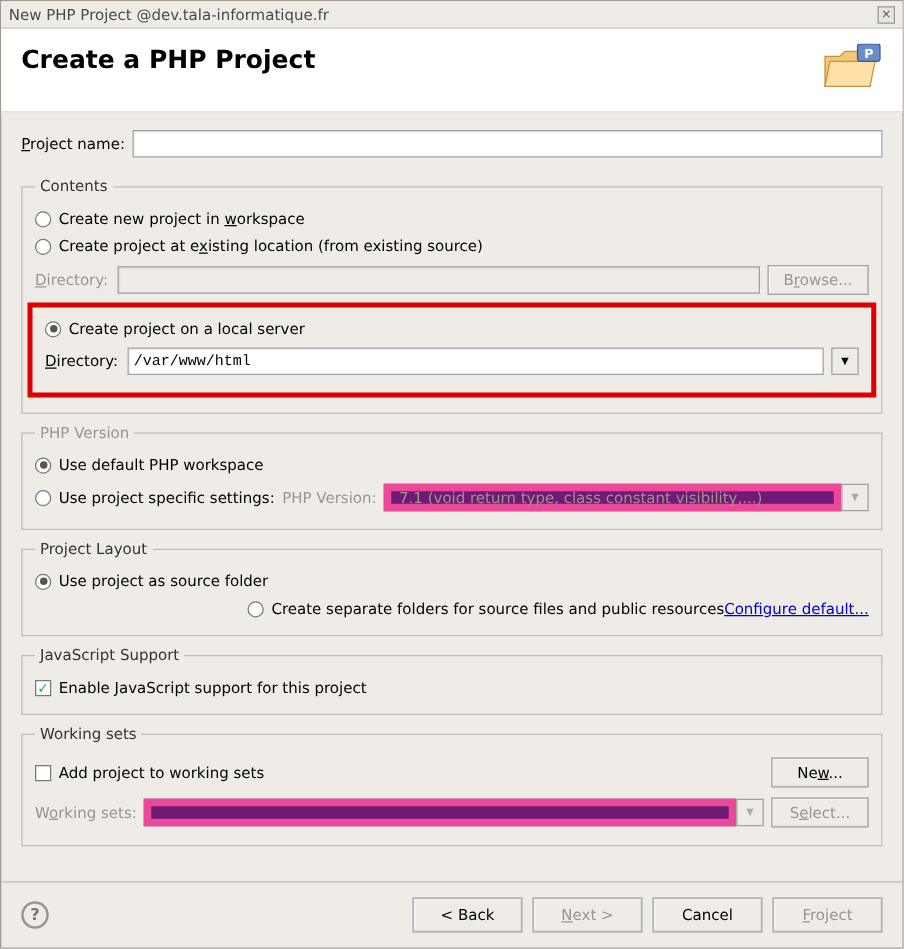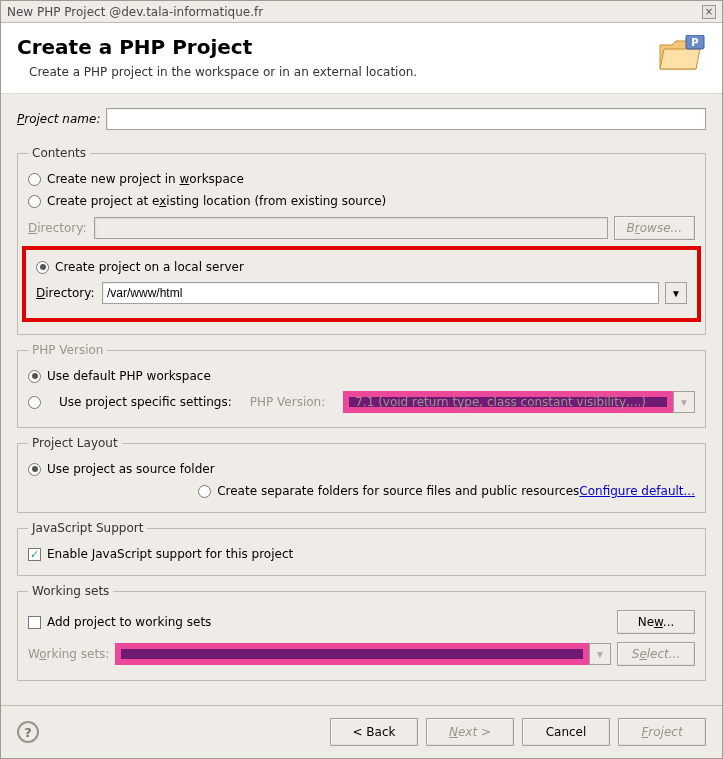--- a/index.html
+++ b/index.html
@@ -33,25 +33,25 @@
     border-bottom: 1px solid #ded8cf;
   }
   .banner h1 { font-size: 20px; font-weight: bold; margin: 0 0 6px 0; }
   .banner p { margin: 0 0 0 12px; font-size: 12px; color: #333; }
   .content {
     flex: 1; padding: 14px 16px 6px 16px;
     display: flex; flex-direction: column; gap: 8px;
     overflow: hidden;
   }
   .row { display: flex; align-items: center; gap: 6px; }
-  .row label { white-space: nowrap; font-style: italic; }
+  .row label { white-space: nowrap; }
   input[type="text"] {
     flex: 1; height: 22px;
     border: 1px solid #a0a0a0; background: #fff;
-    padding: 2px 4px; font-family: Liberation Sans, sans-serif; font-size: 12px;
+    padding: 2px 4px; font-family: Liberation Mono, monospace; font-size: 12px;
     box-shadow: inset 1px 1px 1px rgba(0,0,0,0.08);
   }
   input[type="text"][disabled] { background: #efebe7; color: #888; }
   fieldset {
     border: 1px solid #c0bcb4;
     background: #efebe7;
     padding: 8px 10px 10px 10px; margin: 0;
   }
   legend { padding: 0 4px; color: #333; }
   .disabled-legend { color: #9a958c; }
@@ -63,21 +63,21 @@
   .dirrow { display: flex; align-items: center; gap: 6px; padding: 4px 0; }
   .dirrow .lbl { min-width: 60px; }
   .disabled-text { color: #9a958c; }
   .btn {
     height: 24px; padding: 0 12px;
     background: #efebe7; border: 1px solid #a0a0a0;
     font-family: inherit; font-size: 12px;
     min-width: 78px;
     box-shadow: inset -1px -1px 0 rgba(0,0,0,0.05), inset 1px 1px 0 rgba(255,255,255,0.6);
   }
-  .btn[disabled] { color: #9a958c; font-style: italic; }
+  .btn[disabled] { color: #9a958c; }
   .dropdown-btn {
     width: 22px; height: 22px;
     border: 1px solid #a0a0a0; background: #efebe7;
     display: flex; align-items: center; justify-content: center;
     font-size: 10px;
   }
   .redbox {
     border: 4px solid #e00000;
     margin: 2px -6px;
     padding: 6px 10px 10px 10px;
@@ -114,21 +114,20 @@
 <div class="window">
 
   <div class="titlebar">
     <span>New PHP Project @dev.tala-informatique.fr</span>
     <div class="close">×</div>
   </div>
 
   <div class="banner">
     <div>
       <h1>Create a PHP Project</h1>
-      <p>Create a PHP project in the workspace or in an external location.</p>
     </div>
     <div class="folder-icon">
       <svg width="48" height="40" viewBox="0 0 48 40">
         <path d="M2 10 L14 10 L18 6 L38 6 L38 34 L2 34 Z" fill="#f4c679" stroke="#c79136"></path>
         <path d="M6 14 L42 14 L38 34 L2 34 Z" fill="#ffe0a6" stroke="#c79136"></path>
         <rect x="28" y="0" width="18" height="14" rx="2" fill="#6a8cc7" stroke="#3a5a97"></rect>
         <text x="37" y="11" font-size="10" text-anchor="middle" fill="#fff" font-weight="bold">P</text>
       </svg>
     </div>
   </div>
@@ -175,21 +174,21 @@
         </div>
       </div>
     </fieldset>
 
     <fieldset>
       <legend class="disabled-legend">PHP Version</legend>
       <div class="radiorow">
         <span class="radio checked"></span>
         <span>Use default PHP workspace</span>
       </div>
-      <div class="radiorow" style="gap:18px;">
+      <div class="radiorow" style="gap:6px;">
         <span class="radio"></span>
         <span>Use project specific settings:</span>
         <span class="disabled-text">PHP Version:</span>
         <div class="select-wrap">
           <div class="display">7.1 (void return type, class constant visibility,...)</div>
           <button class="dropdown-btn" disabled="">▼</button>
         </div>
       </div>
     </fieldset>
 

